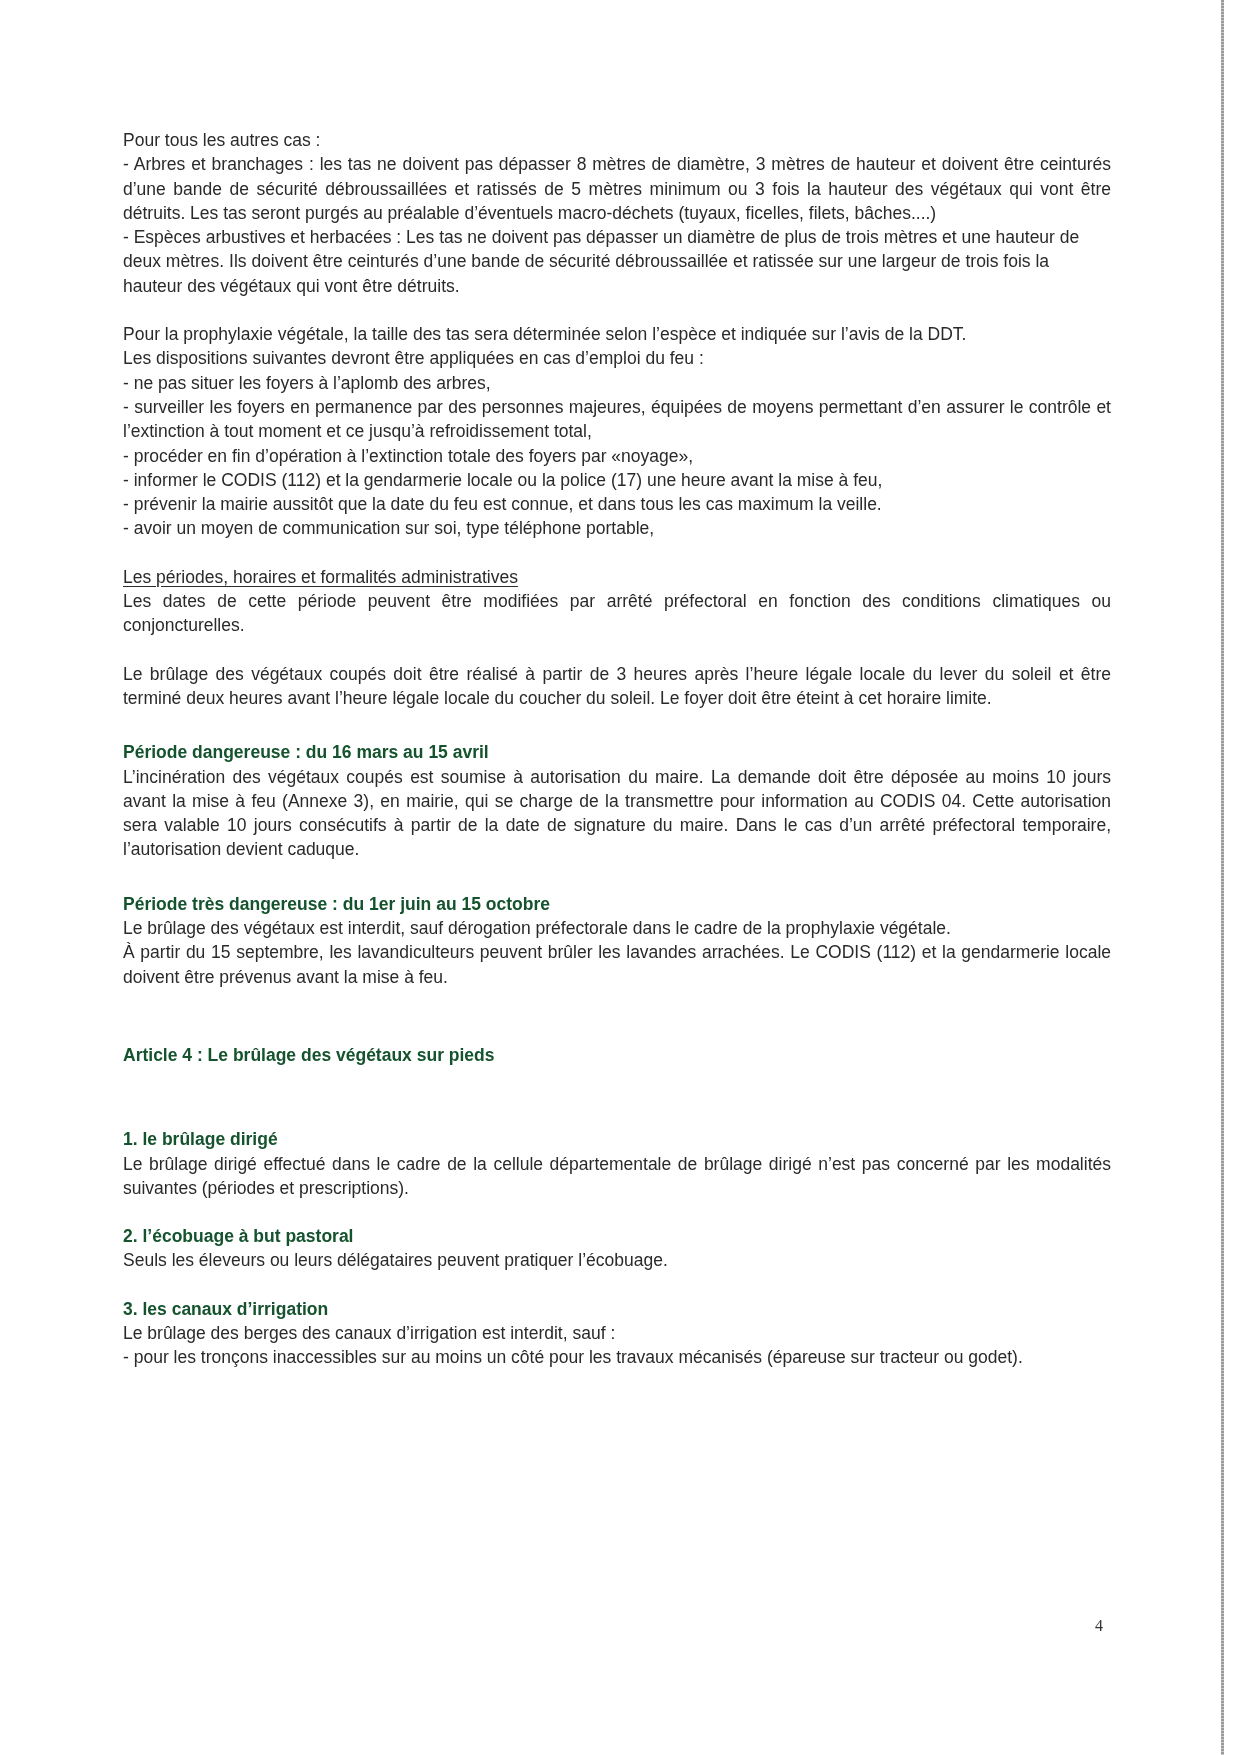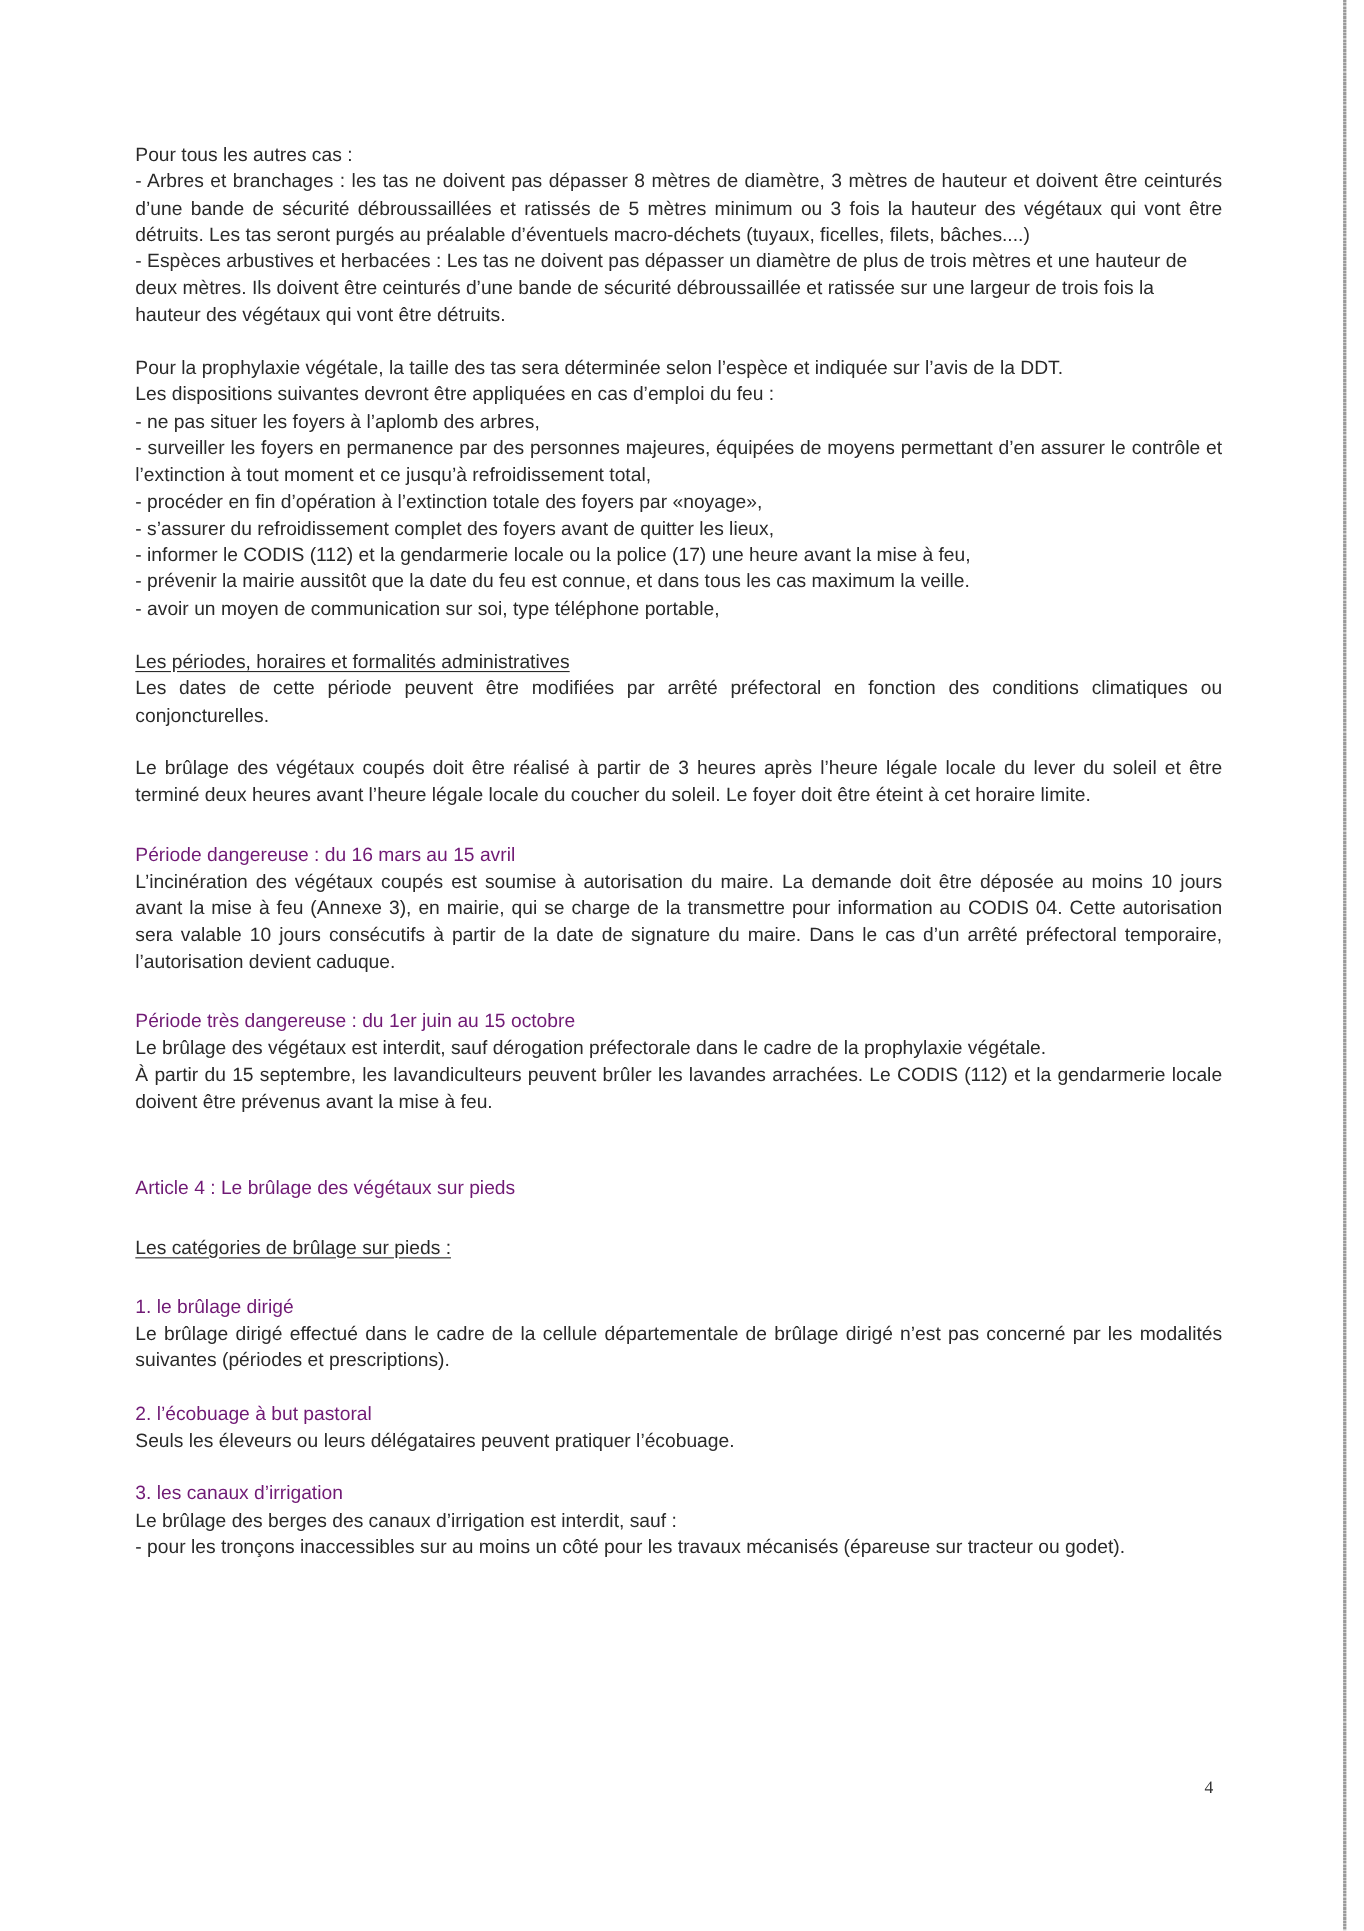--- a/index.html
+++ b/index.html
@@ -14,21 +14,21 @@
     .content {
       position: absolute; left: 123px; top: 128px; width: 988px;
       font-family: "Liberation Sans", "DejaVu Sans", sans-serif;
       font-size: 17.5px; line-height: 24.3px; color: #2a2a2a;
     }
     .content p { margin: 0; }
     .j { text-align: justify; text-align-last: left; }
     .gap { height: 24px; }
     .gap-lg { height: 30px; }
     .u { text-decoration: underline; text-underline-offset: 3px; }
-    .b { font-weight: normal; color: #701a75; }
+    .b { font-weight: bold; color: #14532d; }
     .pagenum {
       position: absolute; left: 1095px; top: 1617px;
       font-family: "Liberation Serif", serif; font-size: 16px; color: #333;
     }
   </style>
 </head>
 <body>
 
 <div class="page">
   <div class="content">
@@ -36,21 +36,20 @@
     <p class="j">- Arbres et branchages : les tas ne doivent pas dépasser 8 mètres de diamètre, 3 mètres de hauteur et doivent être ceinturés d’une bande de sécurité débroussaillées et ratissés de 5 mètres minimum ou 3 fois la hauteur des végétaux qui vont être détruits. Les tas seront purgés au préalable d’éventuels macro-déchets (tuyaux, ficelles, filets, bâches....)</p>
     <p>- Espèces arbustives et herbacées : Les tas ne doivent pas dépasser un diamètre de plus de trois mètres et une hauteur de deux mètres. Ils doivent être ceinturés d’une bande de sécurité débroussaillée et ratissée sur une largeur de trois fois la hauteur des végétaux qui vont être détruits.</p>
 
     <div class="gap"></div>
 
     <p class="j">Pour la prophylaxie végétale, la taille des tas sera déterminée selon l’espèce et indiquée sur l’avis de la DDT.</p>
     <p>Les dispositions suivantes devront être appliquées en cas d’emploi du feu :</p>
     <p>- ne pas situer les foyers à l’aplomb des arbres,</p>
     <p class="j">- surveiller les foyers en permanence par des personnes majeures, équipées de moyens permettant d’en assurer le contrôle et l’extinction à tout moment et ce jusqu’à refroidissement total,</p>
     <p>- procéder en fin d’opération à l’extinction totale des foyers par «noyage»,</p>
-    <p>- s’assurer du refroidissement complet des foyers avant de quitter les lieux,</p>
     <p>- informer le CODIS (112) et la gendarmerie locale ou la police (17) une heure avant la mise à feu,</p>
     <p>- prévenir la mairie aussitôt que la date du feu est connue, et dans tous les cas maximum la veille.</p>
     <p>- avoir un moyen de communication sur soi, type téléphone portable,</p>
 
     <div class="gap"></div>
 
     <p class="u">Les périodes, horaires et formalités administratives</p>
     <p class="j">Les dates de cette période peuvent être modifiées par arrêté préfectoral en fonction des conditions climatiques ou conjoncturelles.</p>
 
     <div class="gap"></div>
@@ -68,21 +67,20 @@
     <p class="j">Le brûlage des végétaux est interdit, sauf dérogation préfectorale dans le cadre de la prophylaxie végétale.</p>
     <p class="j">À partir du 15 septembre, les lavandiculteurs peuvent brûler les lavandes arrachées. Le CODIS (112) et la gendarmerie locale doivent être prévenus avant la mise à feu.</p>
 
     <div class="gap-lg"></div>
     <div class="gap"></div>
 
     <p class="b">Article 4 : Le brûlage des végétaux sur pieds</p>
 
     <div class="gap-lg"></div>
 
-    <p class="u">Les catégories de brûlage sur pieds :</p>
 
     <div class="gap-lg"></div>
 
     <p class="b">1. le brûlage dirigé</p>
     <p class="j">Le brûlage dirigé effectué dans le cadre de la cellule départementale de brûlage dirigé n’est pas concerné par les modalités suivantes (périodes et prescriptions).</p>
 
     <div class="gap"></div>
 
     <p class="b">2. l’écobuage à but pastoral</p>
     <p>Seuls les éleveurs ou leurs délégataires peuvent pratiquer l’écobuage.</p>

